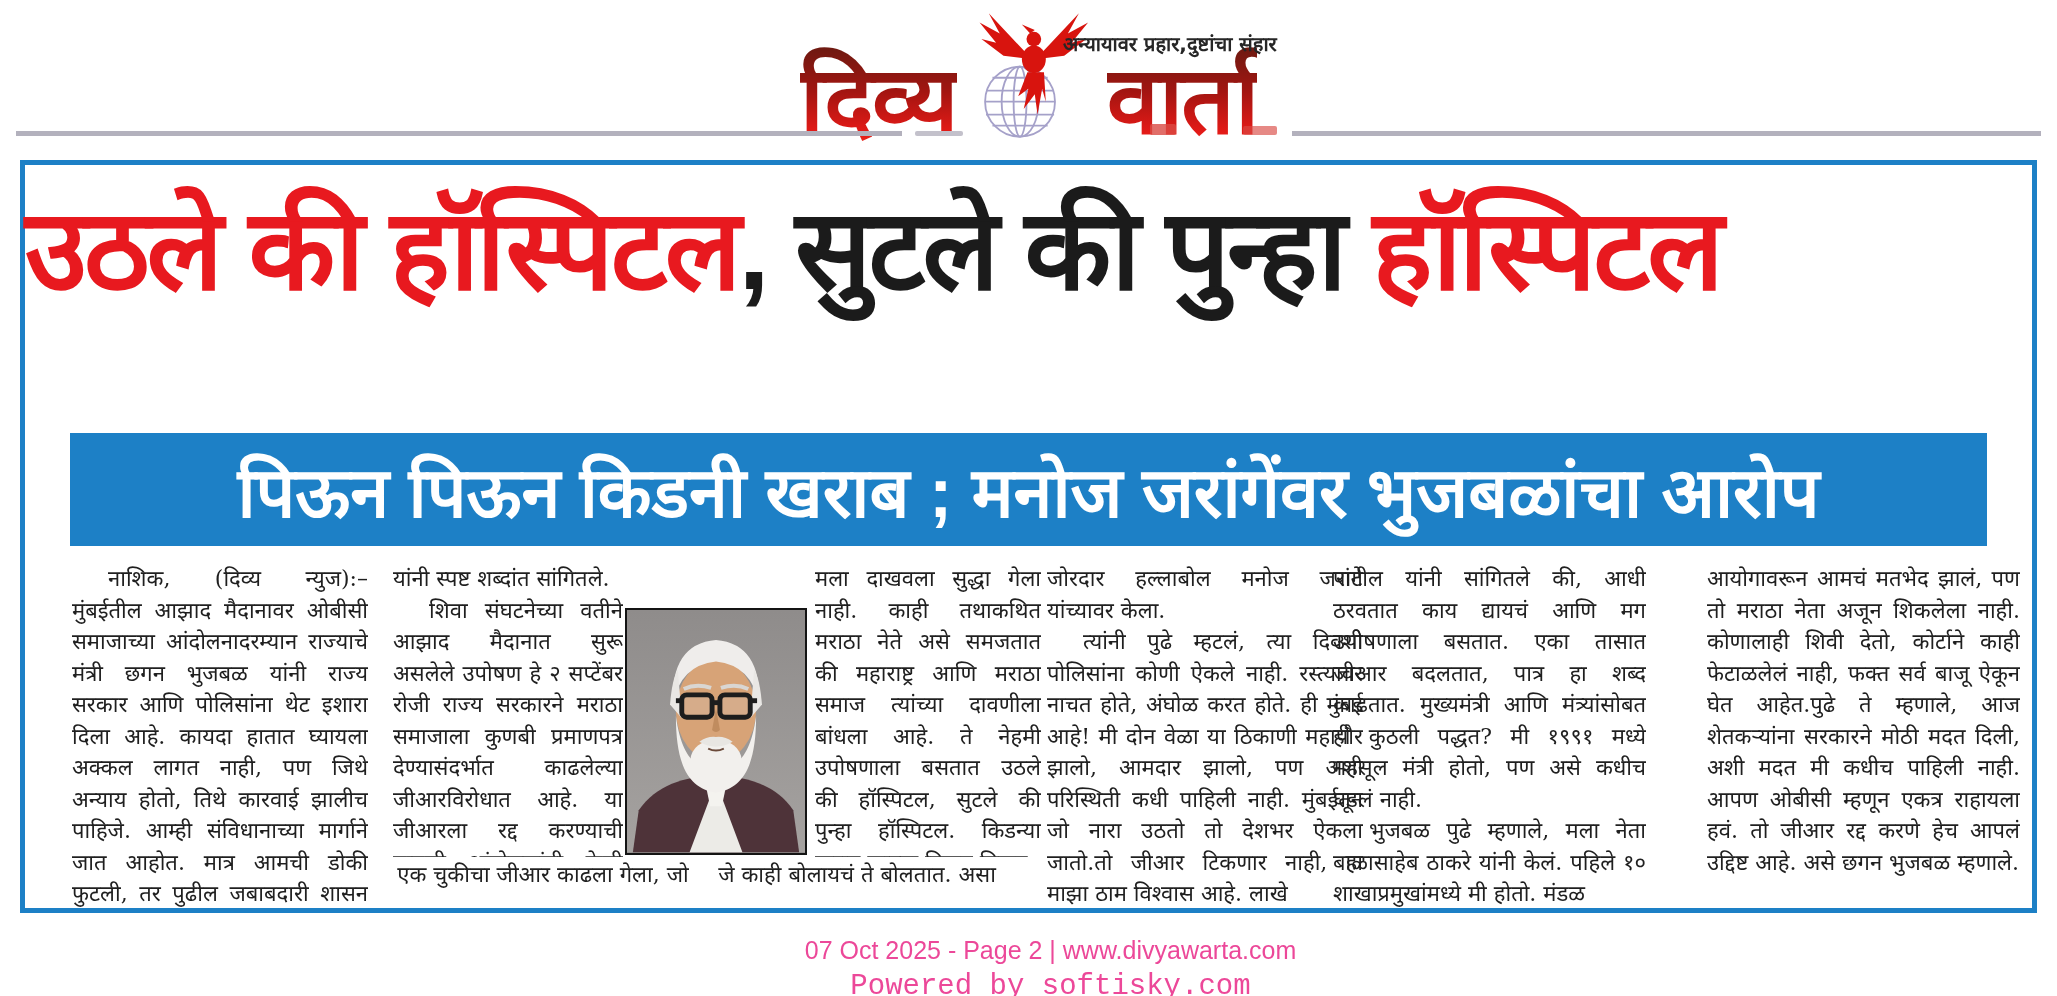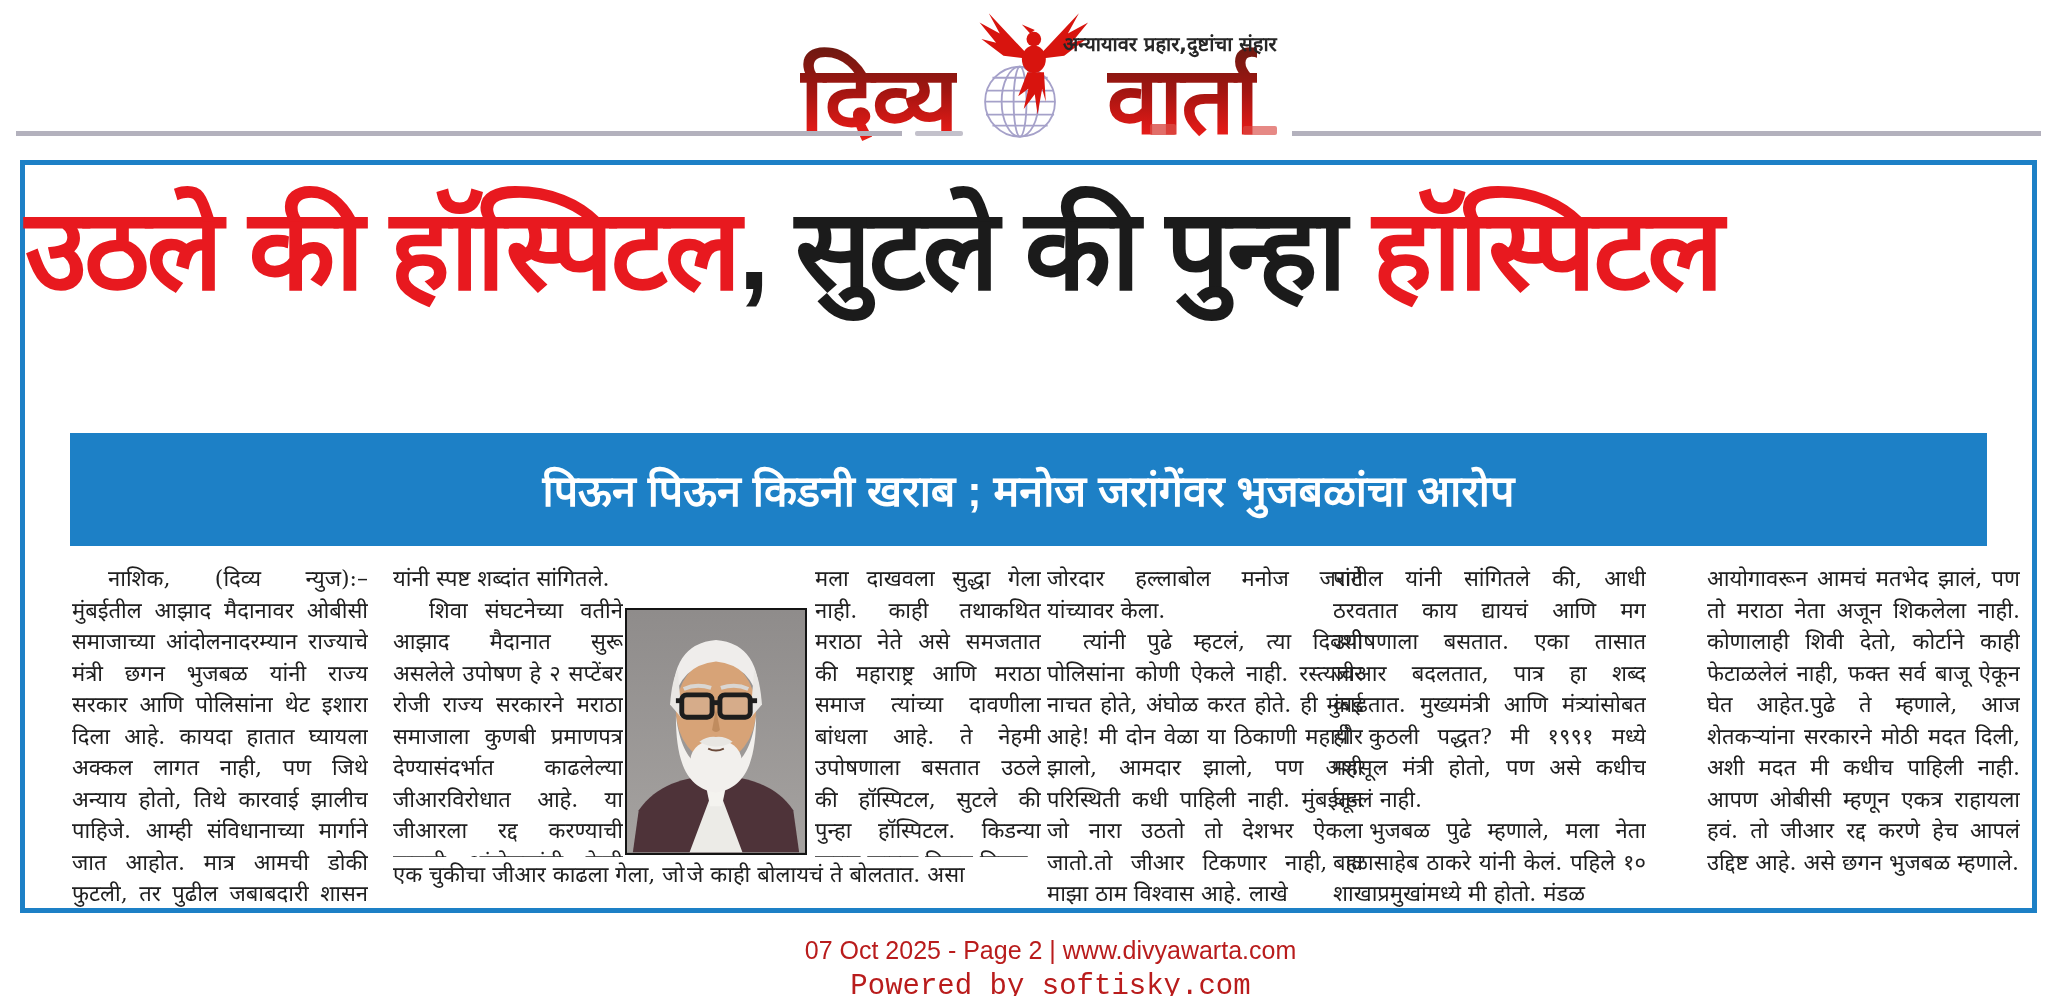--- a/index.html
+++ b/index.html
@@ -58,21 +58,21 @@
   }
   .seg-red{color:var(--headline-red);}
   .seg-black{color:var(--headline-black);}
 
   .banner{
     position:absolute;left:45px;right:45px;top:268px;height:113px;
     background:var(--banner-blue);
     display:flex;align-items:center;justify-content:center;
   }
   .banner-text{
-    color:#ffffff;font-size:43px;font-weight:800;letter-spacing:0;
+    color:#ffffff;font-size:70px;font-weight:800;letter-spacing:0;
     font-family:"Liberation Sans",sans-serif;white-space:nowrap;
   }
 
   
   .colbox{
     position:absolute;top:398px;
     font-family:"DejaVu Serif",serif;
     font-size:22px;line-height:31.5px;text-align:justify;
     color:var(--body-text);overflow:hidden;
   }
@@ -80,33 +80,33 @@
   .colbox p.indent{text-indent:36px;}
   .col-1{left:47px;width:296px;height:347px;}
   .col-2{left:368px;width:230px;height:294px;}
   .col-3{left:790px;width:226px;height:294px;}
   .col-4{left:1022px;width:316px;height:347px;}
   .col-5{left:1308px;width:313px;height:347px;}
   .col-6{left:1682px;width:313px;height:347px;}
   .underline-row{
     position:absolute;top:694px;height:40px;overflow:hidden;
     font-family:"DejaVu Serif",serif;font-size:22px;line-height:31.5px;
-    color:var(--body-text);white-space:nowrap;
+    color:var(--body-text);white-space:nowrap;text-align:center;
   }
   .under-left{left:368px;width:300px;}
   .under-right{left:662px;width:340px;}
 
   .photo{
     position:absolute;left:600px;top:443px;width:182px;height:247px;
     border:2px solid #141414;background:var(--photo-bg);
   }
   .photo svg{display:block;width:100%;height:100%;}
 
   
-  .footer-line{position:absolute;left:0;right:0;text-align:center;color:#b91c1c;padding-left:44px;}
+  .footer-line{position:absolute;left:0;right:0;text-align:center;color:#ec4899;padding-left:44px;}
   .footer-line1{top:936px;font-size:25px;font-family:"Liberation Sans",sans-serif;}
   .footer-line2{top:970px;font-size:29px;font-family:Liberation Mono, monospace;}
 </style>
 </head>
 <body>
 
 <div class="masthead">
   <div class="rule rule-left"></div>
   <div class="rule rule-right"></div>
   <div class="fragment frag-grey"></div>

